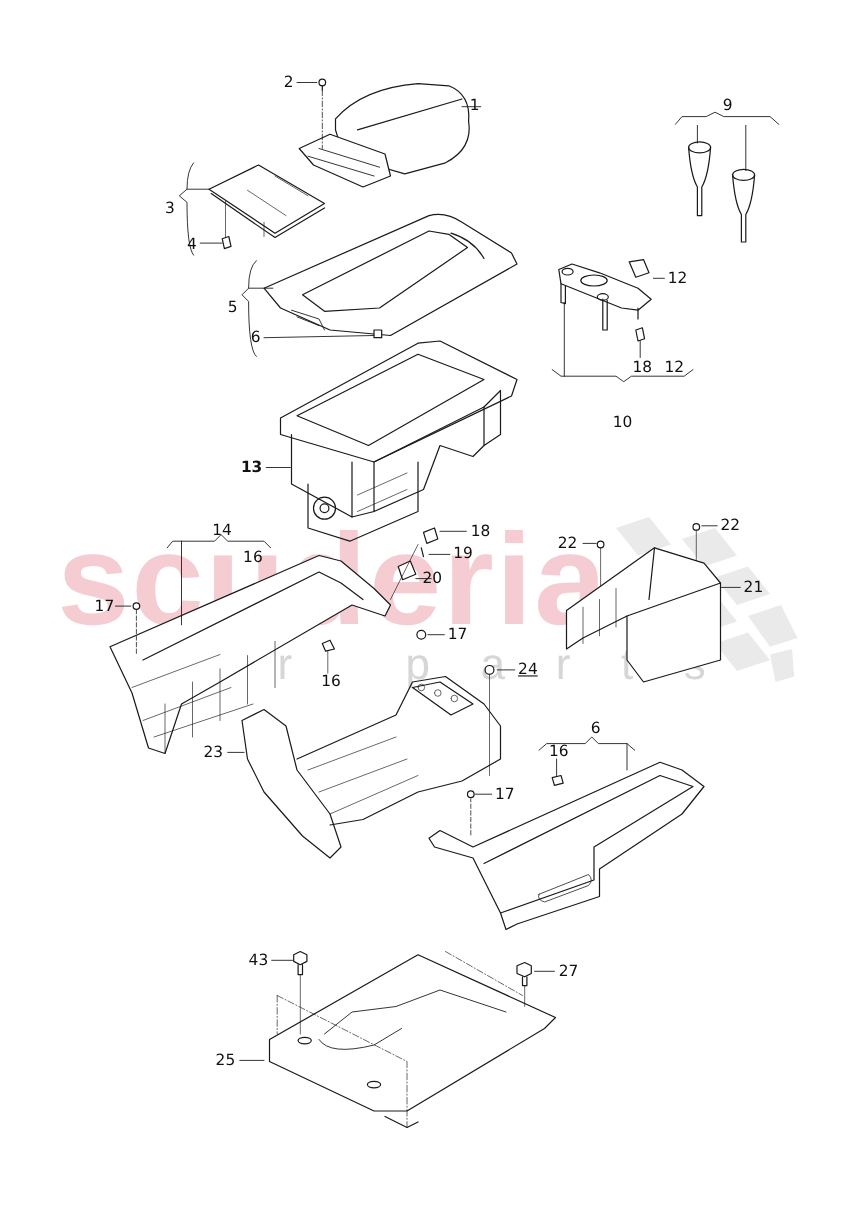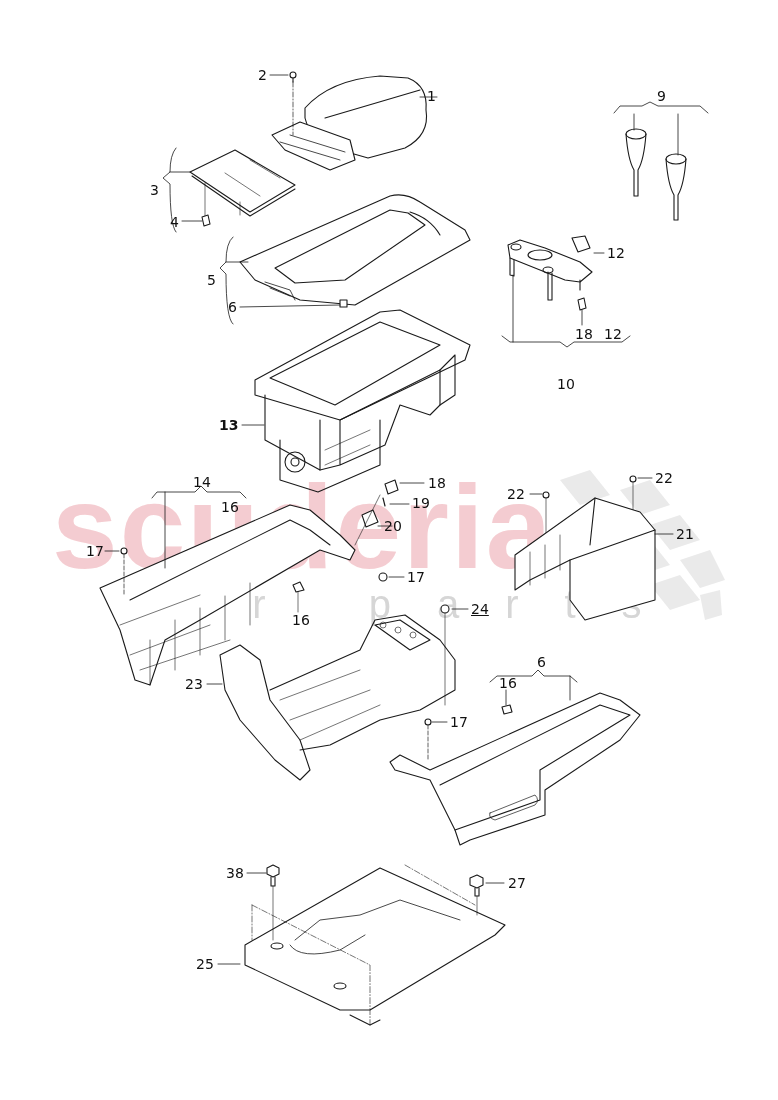--- a/index.html
+++ b/index.html
@@ -221,15 +221,15 @@
   <span class="callout" style="left:450px;top:715px;">17</span>
   <span class="callout" style="left:428px;top:476px;">18</span>
   <span class="callout" style="left:412px;top:496px;">19</span>
   <span class="callout" style="left:384px;top:519px;">20</span>
   <span class="callout" style="left:676px;top:527px;">21</span>
   <span class="callout" style="left:507px;top:487px;">22</span>
   <span class="callout" style="left:655px;top:471px;">22</span>
   <span class="callout" style="left:185px;top:677px;">23</span>
   <span class="callout" style="left:471px;top:602px;text-decoration:underline;">24</span>
   <span class="callout" style="left:196px;top:957px;">25</span>
-  <span class="callout" style="left:226px;top:866px;">38</span>
+  <span class="callout" style="left:226px;top:866px;">43</span>
   <span class="callout" style="left:508px;top:876px;">27</span>
 </div>
 
 </body></html>

